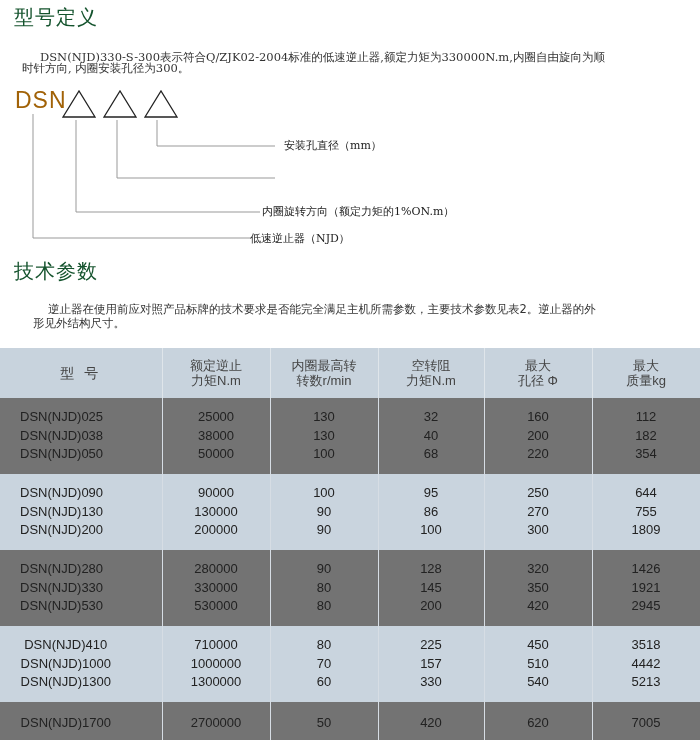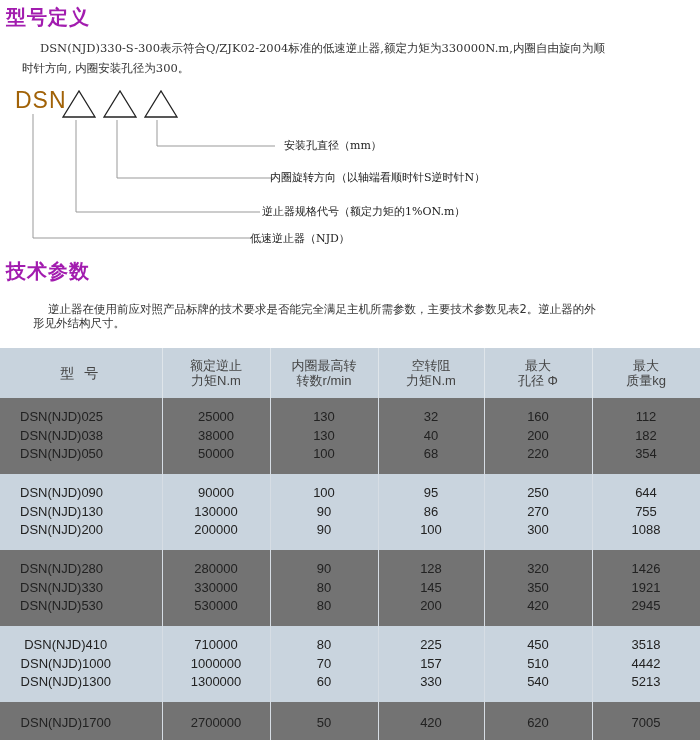--- a/index.html
+++ b/index.html
@@ -1,59 +1,58 @@
 <!DOCTYPE html>
 <html><head>
 <meta charset="utf-8">
 <style>
   html, body { margin:0; padding:0; background:#ffffff; }
   body { width:700px; height:740px; position:relative; overflow:hidden;
          font-family: "DejaVu Sans", "Liberation Sans", sans-serif; color:#222; }
-  .h1 { position:absolute; left:6px; font-size:20px; color:#a21caf; letter-spacing:1px; font-weight:bold; }
+  .h1 { position:absolute; left:14px; font-size:20px; color:#14532d; letter-spacing:1px; font-weight:normal; }
   .para { position:absolute; font-size:11.5px; color:#333; line-height:15px; }
   .serif { font-family: "DejaVu Serif", "Liberation Serif", serif; }
   .diagram { position:absolute; left:0; top:80px; width:560px; height:170px; }
   .dsn { position:absolute; left:15px; top:7px; font-size:23px; color:#a16207; font-family:"Liberation Sans", sans-serif; letter-spacing:1px; }
   .lbl { position:absolute; font-size:11px; color:#222; white-space:nowrap; font-family:"DejaVu Serif","Liberation Serif",serif; }
   table.spec { position:absolute; left:0; top:348px; width:700px; border-collapse:collapse; table-layout:fixed;
                font-family:"Liberation Sans", sans-serif; }
   table.spec th { background:#c8d3dd; color:#444; font-weight:normal; font-size:13px; line-height:15px; height:48px;
                   border-right:1px solid #dfe5ea; text-align:center; vertical-align:middle; }
   table.spec td { font-size:13px; color:#222; text-align:center; vertical-align:middle;
                   border-right:1px solid #d6dde4; line-height:18.5px; }
   table.spec td.model { text-align:left; padding-left:20px; }
   table.spec td.model.c { text-align:center; padding-left:0; padding-right:30px; }
   tr.light td { background:#737373; }
   tr.dark td { background:#c9d4de; }
 </style>
 </head>
 <body>
 
 <div class="h1" style="top:4px;">型号定义</div>
-<div class="para serif" style="left:40px; top:41px;">DSN(NJD)330-S-300表示符合Q/ZJK02-2004标准的低速逆止器,额定力矩为330000N.m,内圈自由旋向为顺</div>
+<div class="para serif" style="left:40px; top:50px;">DSN(NJD)330-S-300表示符合Q/ZJK02-2004标准的低速逆止器,额定力矩为330000N.m,内圈自由旋向为顺</div>
 <div class="para serif" style="left:22px; top:61px;">时针方向, 内圈安装孔径为300。</div>
 
 <div class="diagram">
   <svg width="560" height="170" style="position:absolute;left:0;top:0">
     <g fill="none" stroke="#222" stroke-width="1.3">
       <polygon points="63,37 79,11 95,37"></polygon>
       <polygon points="104,37 120,11 136,37"></polygon>
       <polygon points="145,37 161,11 177,37"></polygon>
     </g>
     <g fill="none" stroke="#999" stroke-width="1">
       <polyline points="157,40 157,66 275,66"></polyline>
       <polyline points="117,40 117,98 275,98"></polyline>
       <polyline points="76,40 76,132 260,132"></polyline>
       <polyline points="33,34 33,158 250,158"></polyline>
     </g>
   </svg>
   <div class="dsn">DSN</div>
   <div class="lbl" style="left:284px; top:58px;">安装孔直径（mm）</div>
-  <div class="lbl" style="left:270px; top:90px;">内圈旋转方向（以轴端看顺时针S逆时针N）</div>
-  <div class="lbl" style="left:262px; top:124px;">逆止器规格代号（额定力矩的1%ON.m）</div>
+  <div class="lbl" style="left:262px; top:124px;">内圈旋转方向（额定力矩的1%ON.m）</div>
   <div class="lbl" style="left:250px; top:151px;">低速逆止器（NJD）</div>
 </div>
 
 <div class="h1" style="top:258px;">技术参数</div>
 <div class="para" style="left:48px; top:302px; font-size:11.5px;">逆止器在使用前应对照产品标牌的技术要求是否能完全满足主机所需参数，主要技术参数见表2。逆止器的外</div>
 <div class="para" style="left:33px; top:316px; font-size:11.5px;font-family:Liberation Mono, monospace;">形见外结构尺寸。</div>
 
 <table class="spec">
   <colgroup>
     <col style="width:162px">
@@ -143,21 +142,21 @@
           <div>100</div>
         </td>
         <td class="" style="height: 74px;">
           <div>250</div>
           <div>270</div>
           <div>300</div>
         </td>
         <td class="" style="height: 74px;">
           <div>644</div>
           <div>755</div>
-          <div>1088</div>
+          <div>1809</div>
         </td>
       </tr>
       <tr class="light">
         <td class="model" style="height: 74px;">
           <div>DSN(NJD)280</div>
           <div>DSN(NJD)330</div>
           <div>DSN(NJD)530</div>
         </td>
         <td class="" style="height: 74px;">
           <div>280000</div>

